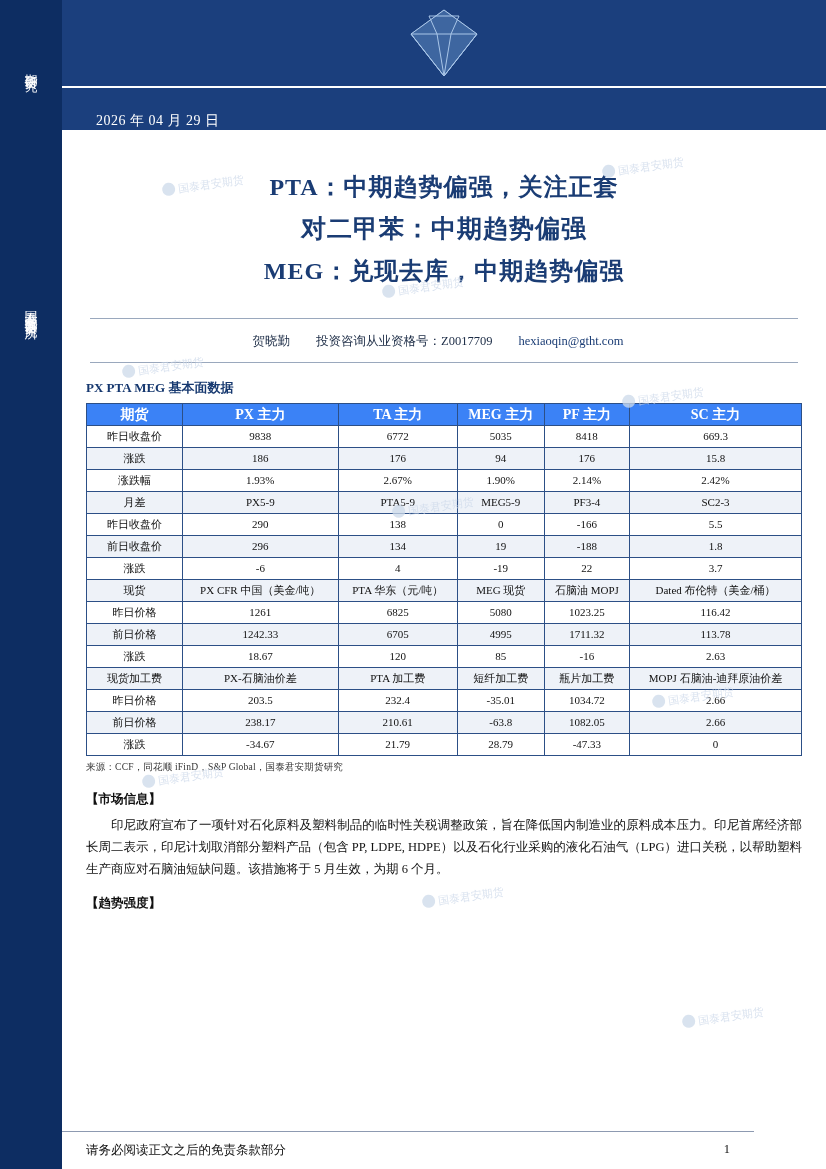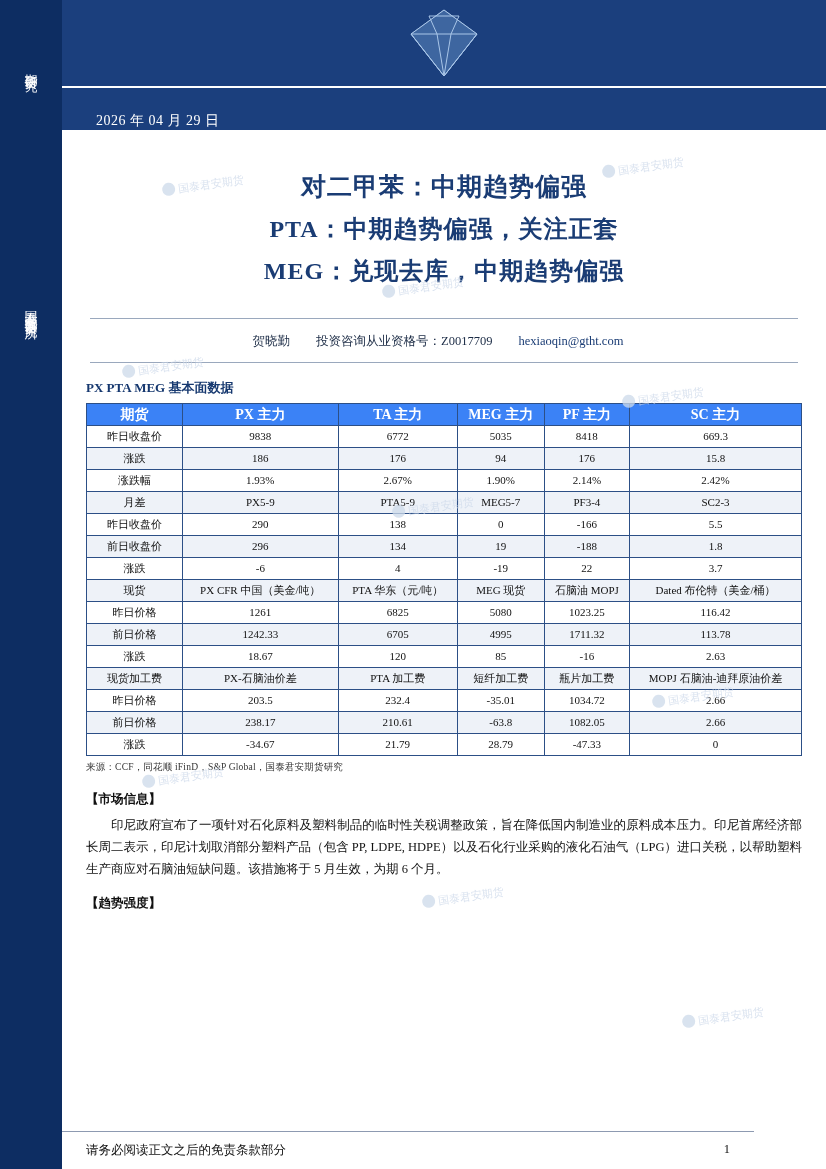--- a/index.html
+++ b/index.html
@@ -208,22 +208,22 @@
   <div class="wm" style="left:320px;top:150px;"><span class="circ"></span><span>国泰君安期货</span></div>
   <div class="wm" style="left:60px;top:230px;"><span class="circ"></span><span>国泰君安期货</span></div>
   <div class="wm" style="left:560px;top:260px;"><span class="circ"></span><span>国泰君安期货</span></div>
   <div class="wm" style="left:330px;top:370px;"><span class="circ"></span><span>国泰君安期货</span></div>
   <div class="wm" style="left:590px;top:560px;"><span class="circ"></span><span>国泰君安期货</span></div>
   <div class="wm" style="left:80px;top:640px;"><span class="circ"></span><span>国泰君安期货</span></div>
   <div class="wm" style="left:360px;top:760px;"><span class="circ"></span><span>国泰君安期货</span></div>
   <div class="wm" style="left:620px;top:880px;"><span class="circ"></span><span>国泰君安期货</span></div>
 
   <div class="titles">
+    <div class="title-line sub">PTA：中期趋势偏强，关注正套</div>
     <div class="title-line">对二甲苯：中期趋势偏强</div>
-    <div class="title-line sub">PTA：中期趋势偏强，关注正套</div>
     <div class="title-line sub">MEG：兑现去库，中期趋势偏强</div>
   </div>
 
   <div class="rule"></div>
   <div class="author-row">
     <span>贺晓勤</span>
     <span>投资咨询从业资格号：Z0017709</span>
     <span class="email">hexiaoqin@gtht.com</span>
   </div>
   <div class="rule2"></div>
@@ -263,21 +263,21 @@
           <td>1.93%</td>
           <td>2.67%</td>
           <td>1.90%</td>
           <td>2.14%</td>
           <td>2.42%</td>
         </tr>
         <tr class="alt">
           <td class="label">月差</td>
           <td>PX5-9</td>
           <td>PTA5-9</td>
-          <td>MEG5-7</td>
+          <td>MEG5-9</td>
           <td>PF3-4</td>
           <td>SC2-3</td>
         </tr>
         <tr>
           <td class="label">昨日收盘价</td>
           <td>290</td>
           <td>138</td>
           <td>0</td>
           <td>-166</td>
           <td>5.5</td>

